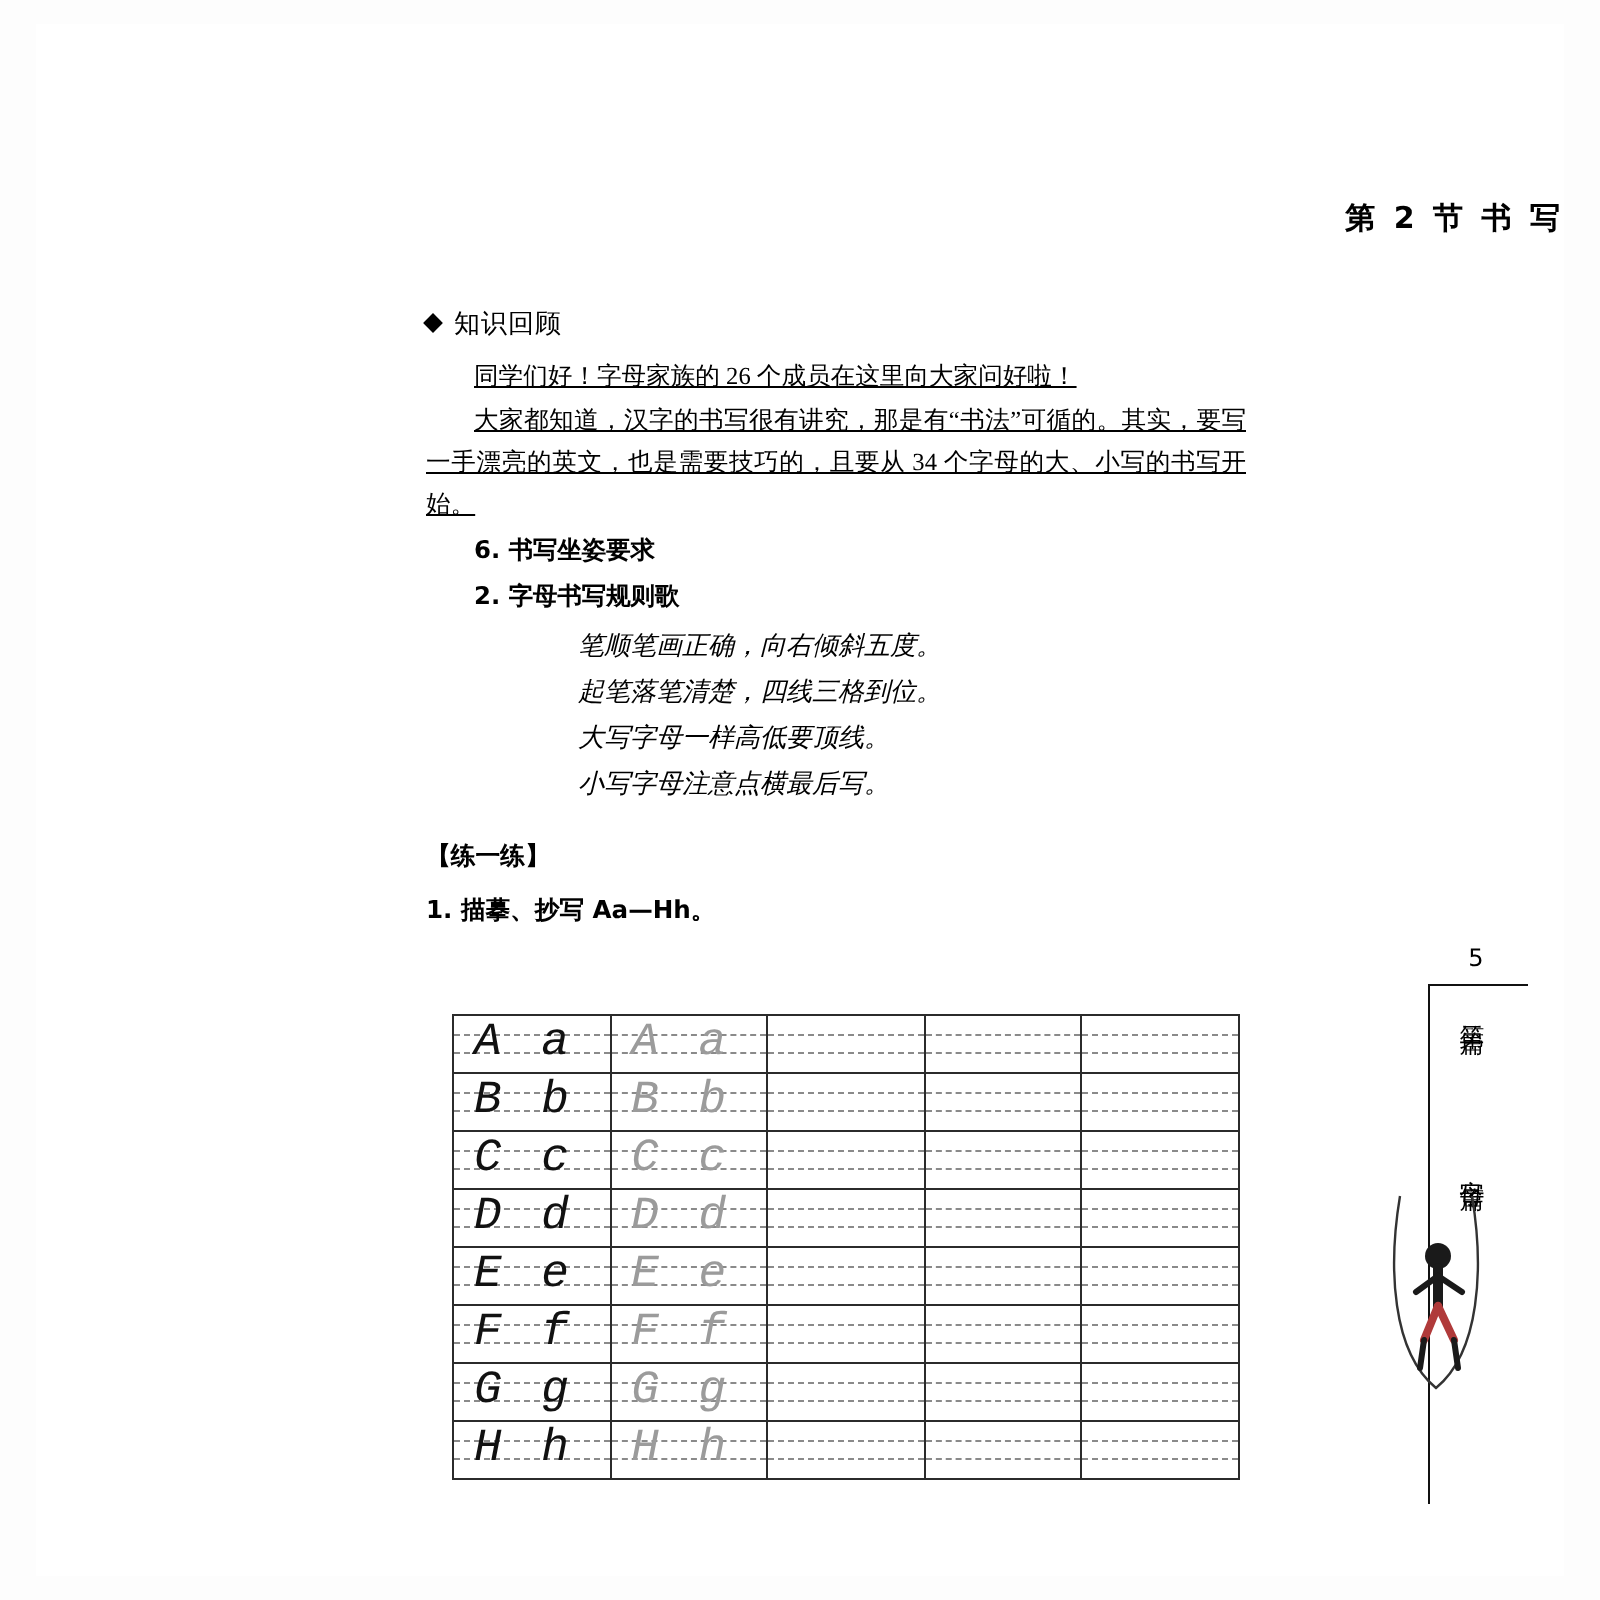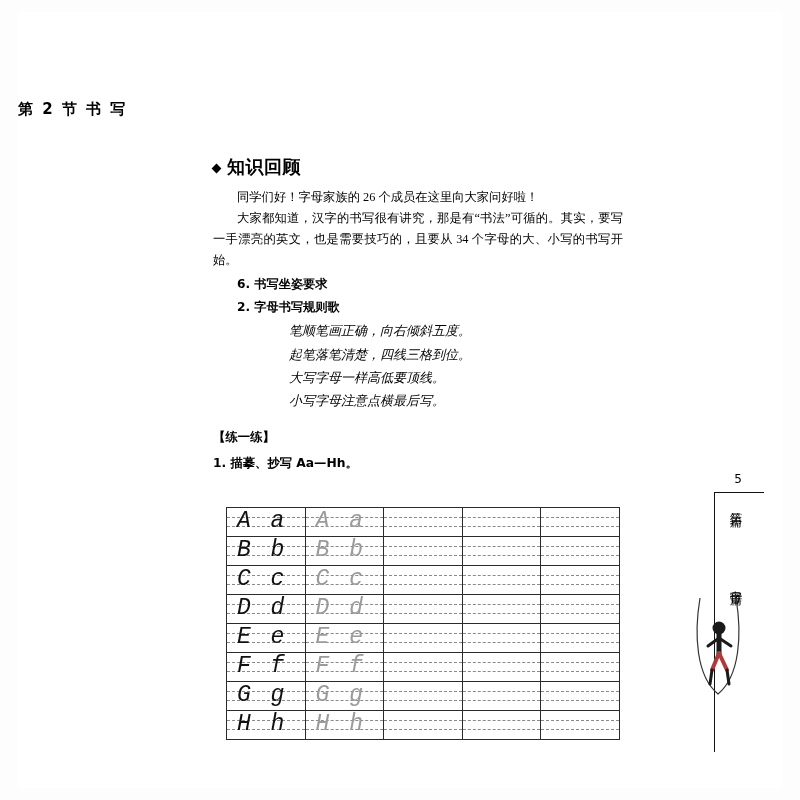--- a/index.html
+++ b/index.html
@@ -17,54 +17,55 @@
   }
   
   .sheet{
     position:absolute;
     left:18px;top:12px;right:18px;bottom:12px;
     background:#ffffff;
   }
   .title{
     position:absolute;
     left:0;right:0;top:88px;
-    text-align:left;
+    text-align:right;
     font-size:15px;
     font-weight:bold;
     letter-spacing:2px;
     font-family:"DejaVu Sans", sans-serif;
   }
   .content{
     position:absolute;
     left:195px;
     top:140px;
     width:410px;
     font-size:12.3px;
     line-height:1.72;
   }
   .h-bullet{
-    font-weight:bold;
-    font-size:18px;
+    font-weight:normal;
+    font-size:13px;
     margin-bottom:4px;
     font-family:"DejaVu Sans", sans-serif;
     letter-spacing:0.5px;
   }
   .h-bullet .dia{
     display:inline-block;
     transform:rotate(45deg);
     width:7px;height:7px;
     background:#000;
     margin-right:7px;
     position:relative;
     top:-1px;
   }
   p.para{
     margin:0;
     text-indent:24px;
     text-align:justify;
+    text-decoration:underline;
   }
   p.sub{
     margin:2px 0 0 0;
     text-indent:24px;
     font-weight:bold;
     font-family:"DejaVu Sans", sans-serif;
     font-size:12.2px;
   }
   .verse{
     margin-top:2px;

